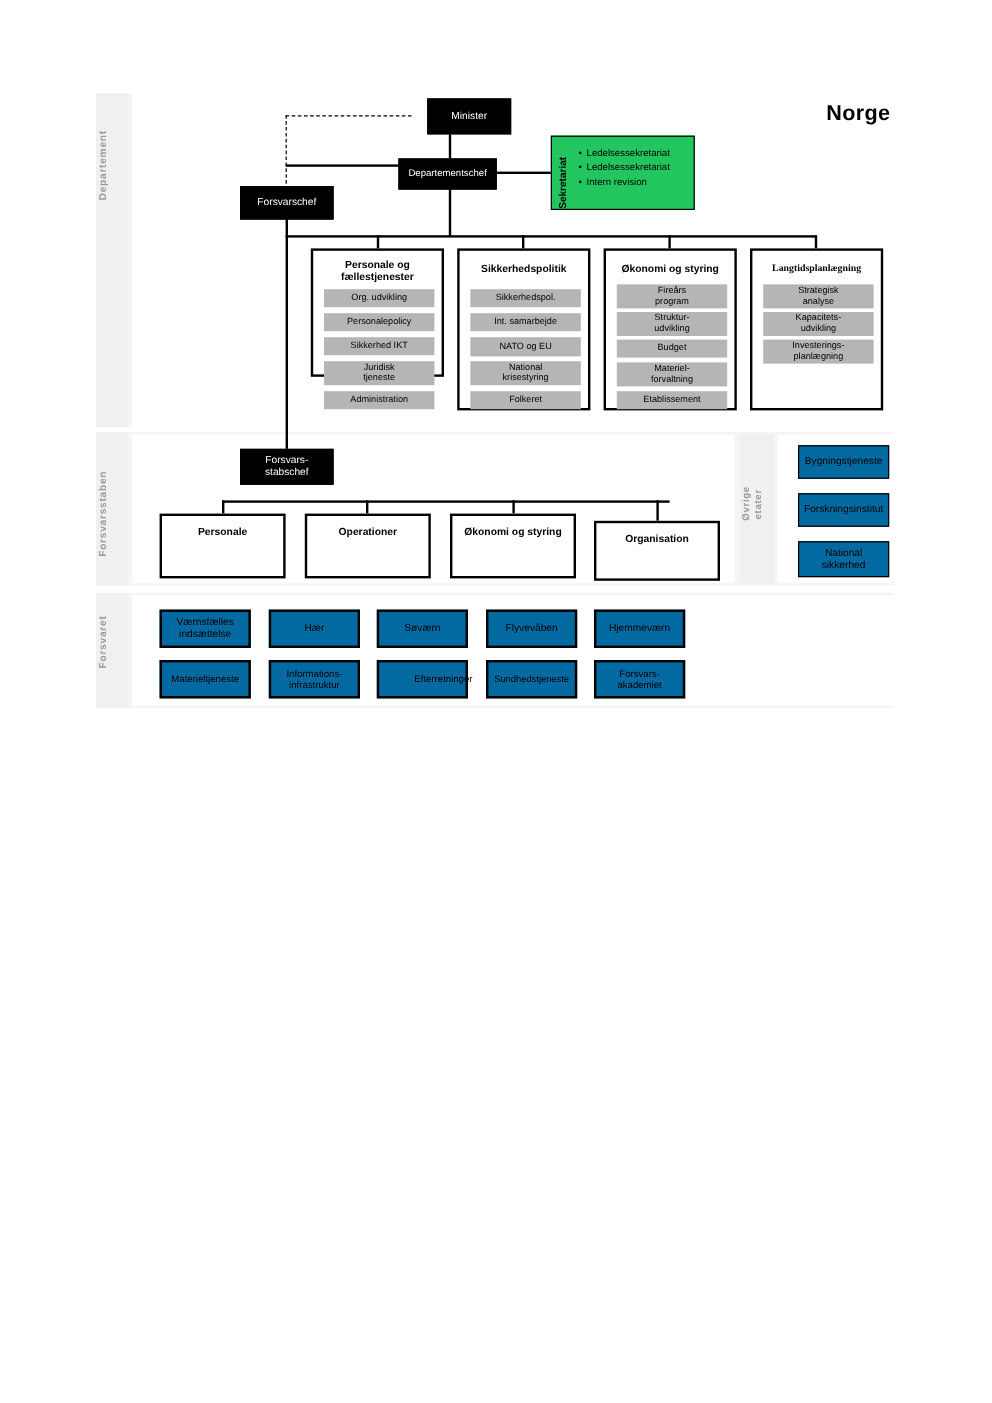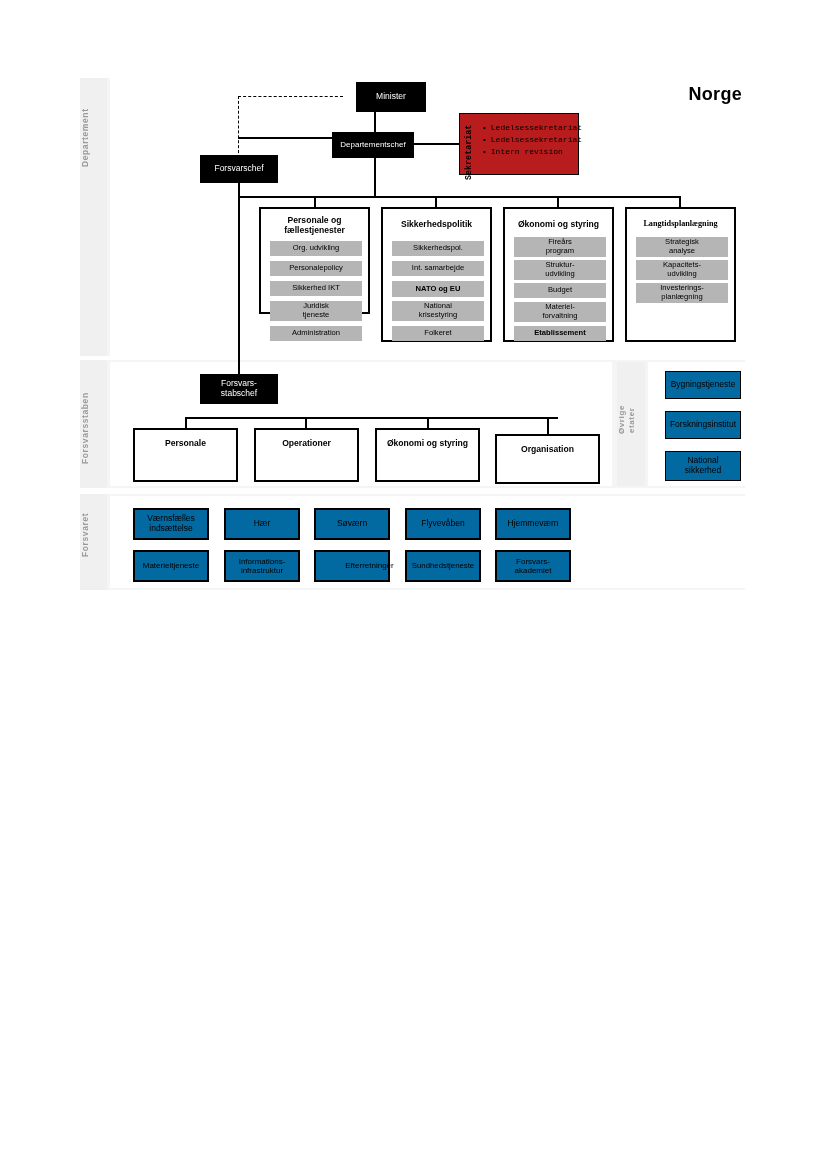--- a/index.html
+++ b/index.html
@@ -129,23 +129,22 @@
     display: flex;
     align-items: center;
     justify-content: center;
     text-align: center;
     line-height: 1.15;
   }
 
   .sec-box {
     position: absolute;
     box-sizing: border-box;
-    background: #b91c1c;
+    background: #22c55e;
     border: 1.6px solid #000;
-    font-family: Liberation Mono, monospace;
   }
   .sec-label {
     position: absolute;
     left: 4px;
     top: 8px;
     height: 60px;
     writing-mode: vertical-rl;
     transform: rotate(180deg);
     font-size: 8.4px;
     font-weight: bold;
@@ -260,21 +259,21 @@
       <span>Juridisk</span>
       <span>tjeneste</span>
     </div>
     <div class="subitem" style="left:9px; top:117px; width:92px; height:15px;">Administration</div>
   </div>
 
   <div class="col-box" style="left:381px; top:207px; width:111px; height:135px;">
     <div class="col-title" style="top:10px;">Sikkerhedspolitik</div>
     <div class="subitem" style="left:9px; top:32px; width:92px; height:15px;">Sikkerhedspol.</div>
     <div class="subitem" style="left:9px; top:52px; width:92px; height:15px;">Int. samarbejde</div>
-    <div class="subitem" style="left:9px; top:72px; width:92px; height:16px;font-weight:bold;">NATO og EU</div>
+    <div class="subitem" style="left:9px; top:72px; width:92px; height:16px;">NATO og EU</div>
     <div class="subitem" style="left:9px; top:92px; width:92px; height:20px; flex-direction:column;">
       <span>National</span>
       <span>krisestyring</span>
     </div>
     <div class="subitem" style="left:9px; top:117px; width:92px; height:15px;">Folkeret</div>
   </div>
 
   <div class="col-box" style="left:503px; top:207px; width:111px; height:135px;">
     <div class="col-title" style="top:10px;">Økonomi og styring</div>
     <div class="subitem" style="left:9px; top:28px; width:92px; height:20px; flex-direction:column;">
@@ -283,21 +282,21 @@
     </div>
     <div class="subitem" style="left:9px; top:51px; width:92px; height:20px; flex-direction:column;">
       <span>Struktur-</span>
       <span>udvikling</span>
     </div>
     <div class="subitem" style="left:9px; top:74px; width:92px; height:15px;">Budget</div>
     <div class="subitem" style="left:9px; top:93px; width:92px; height:20px; flex-direction:column;">
       <span>Materiel-</span>
       <span>forvaltning</span>
     </div>
-    <div class="subitem" style="left:9px; top:117px; width:92px; height:15px;font-weight:bold;">Etablissement</div>
+    <div class="subitem" style="left:9px; top:117px; width:92px; height:15px;">Etablissement</div>
   </div>
 
   <div class="col-box" style="left:625px; top:207px; width:111px; height:135px;">
     <div class="col-title" style="top:10px; font-size:8.2px;font-family:Liberation Serif, serif;">Langtidsplanlægning</div>
     <div class="subitem" style="left:9px; top:28px; width:92px; height:20px; flex-direction:column;">
       <span>Strategisk</span>
       <span>analyse</span>
     </div>
     <div class="subitem" style="left:9px; top:51px; width:92px; height:20px; flex-direction:column;">
       <span>Kapacitets-</span>

